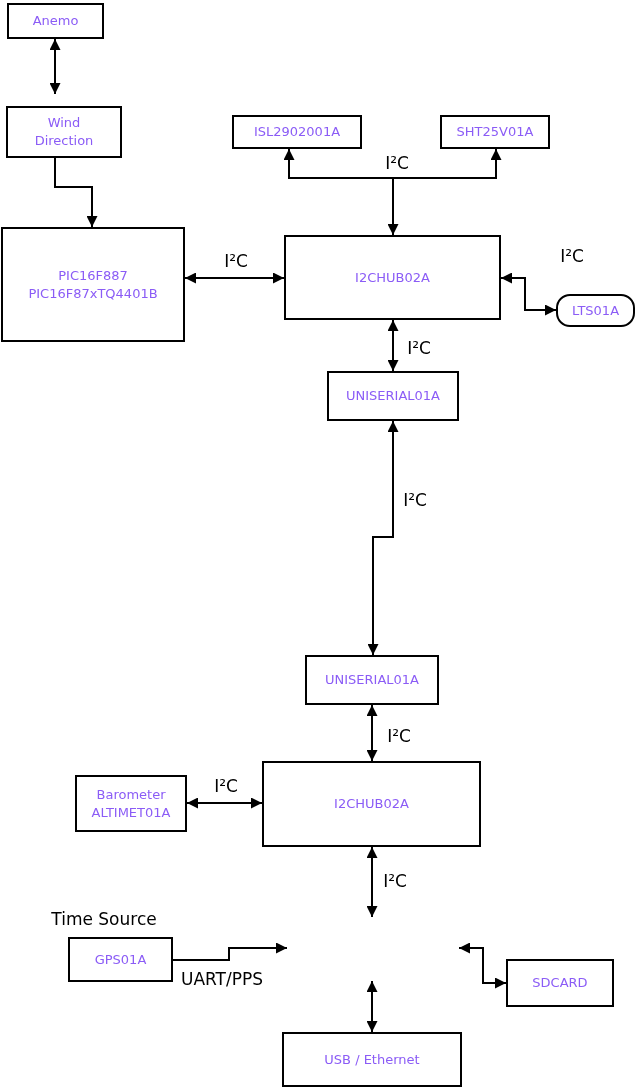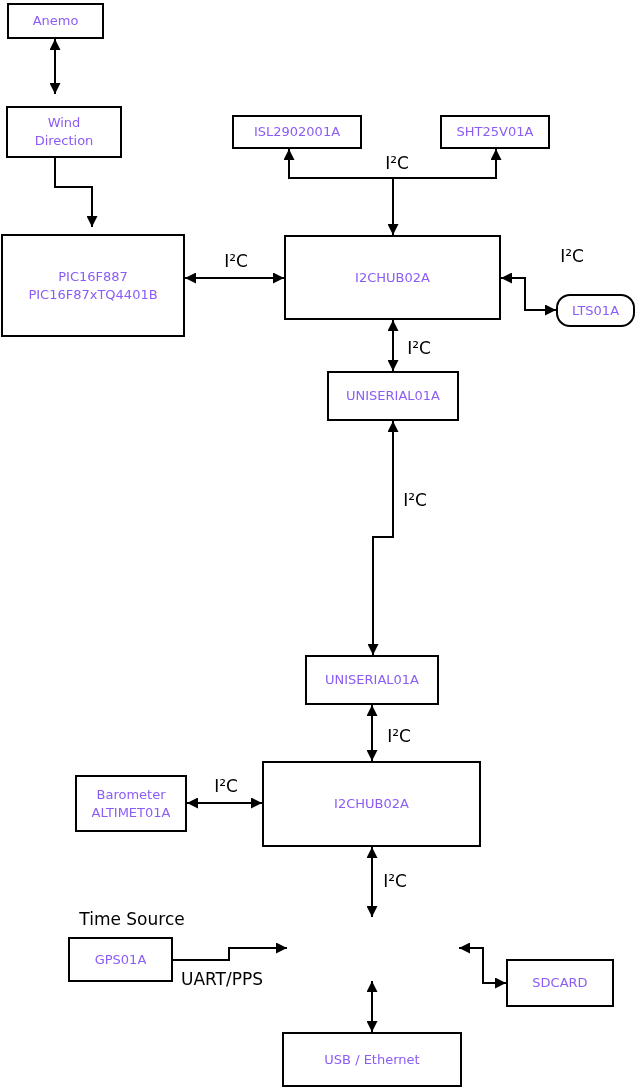--- a/index.html
+++ b/index.html
@@ -93,21 +93,21 @@
 
   <div class="node" style="left:7px; top:3px; width:97px; height:36px;">
     <span>Anemo</span>
   </div>
 
   <div class="node" style="left:6px; top:94px; width:116px; height:52px;margin-top:12px;">
     <span>Wind</span>
     <span>Direction</span>
   </div>
 
-  <div class="node" style="left:1px; top:227px; width:184px; height:103px;margin-top:7px;">
+  <div class="node" style="left:1px; top:227px; width:184px; height:115px;">
     <span>PIC16F887</span>
     <span>PIC16F87xTQ4401B</span>
   </div>
 
   <div class="node" style="left:232px; top:115px; width:130px; height:34px;">
     <span>ISL2902001A</span>
   </div>
 
   <div class="node" style="left:440px; top:115px; width:110px; height:34px;">
     <span>SHT25V01A</span>
@@ -160,17 +160,17 @@
   <div class="elabel" style="left:419px; top:338px;">I²C</div>
 
   <div class="elabel" style="left:415px; top:490px;">I²C</div>
 
   <div class="elabel" style="left:399px; top:726px;">I²C</div>
 
   <div class="elabel" style="left:226px; top:776px;">I²C</div>
 
   <div class="elabel" style="left:395px; top:871px;">I²C</div>
 
-  <div class="elabel" style="left:132px; top:909px;">Time Source</div>
+  <div class="elabel" style="left:104px; top:909px;">Time Source</div>
 
   <div class="elabel" style="left:222px; top:969px;">UART/PPS</div>
 
 </div>
 
 </body></html>

